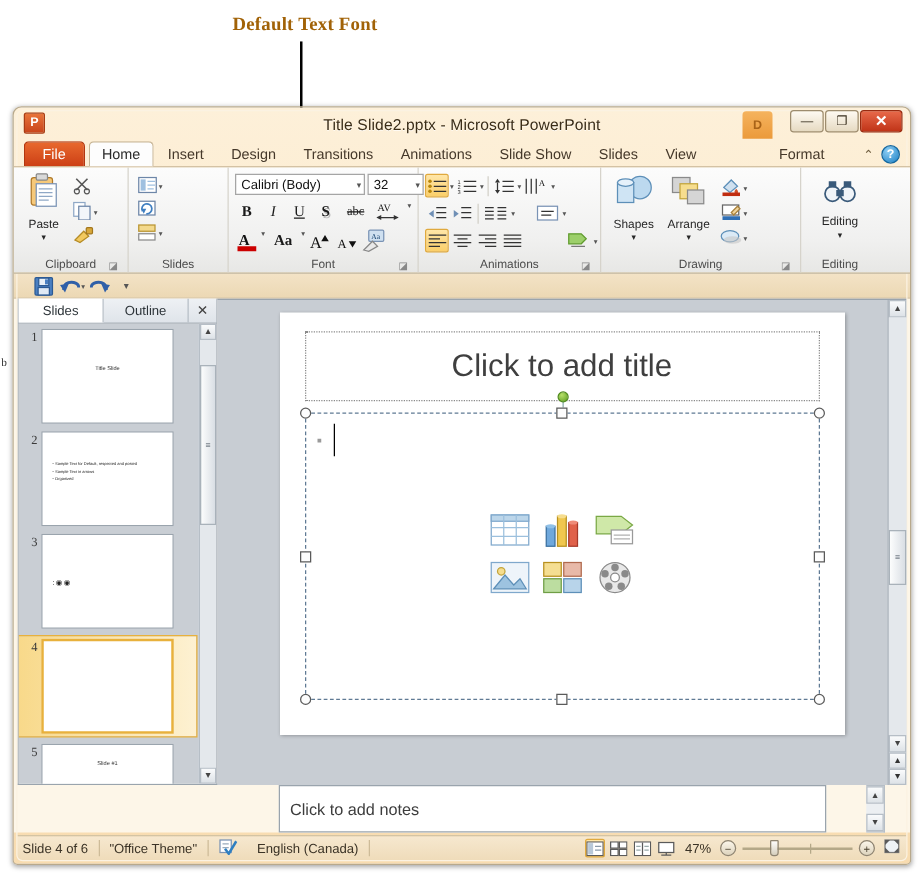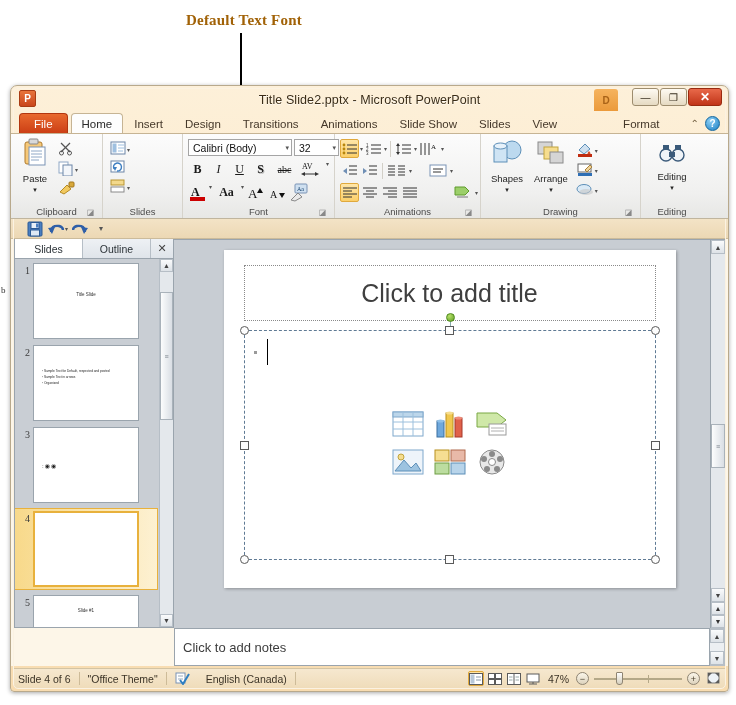--- a/index.html
+++ b/index.html
@@ -316,21 +316,21 @@
   .es-track { flex:1; width:14px; background:#e4e8ec; position:relative; }
   .es-thumb {
     position:absolute; left:0; top:170px; width:14px; height:44px;
     background: linear-gradient(90deg,#fcfdfd,#d9dee4); border:1px solid #a9b2ba;
     display:flex;align-items:center;justify-content:center; font-size:7px;color:#7a838c;
   }
   .es-nav { width:14px; height:13px; display:flex;align-items:center;justify-content:center;
     font-size:7px; color:#333; background: linear-gradient(180deg,#fafbfc,#dde2e7); border:1px solid #b6bec6;}
 
   
-  .notes-bar { display:flex; padding:0 3px; background:#fdf6e8; }
+  .notes-bar { display:flex; padding:0 20px; background:#fdf6e8;gap:32px; }
   .notes-spacer { width:160px; }
   .notes-pane {
     flex:1; height:38px; background:#fff;
     border:1px solid #9aa4ad;
     display:flex; align-items:center;
     padding-left:8px; font-size:13px; color:#3d3d3d; font-weight:300;
   }
   .notes-scroll { width:15px; background:#eceff2; border:1px solid #b6bec6; border-left:none;
     display:flex;flex-direction:column;justify-content:space-between; }
 

